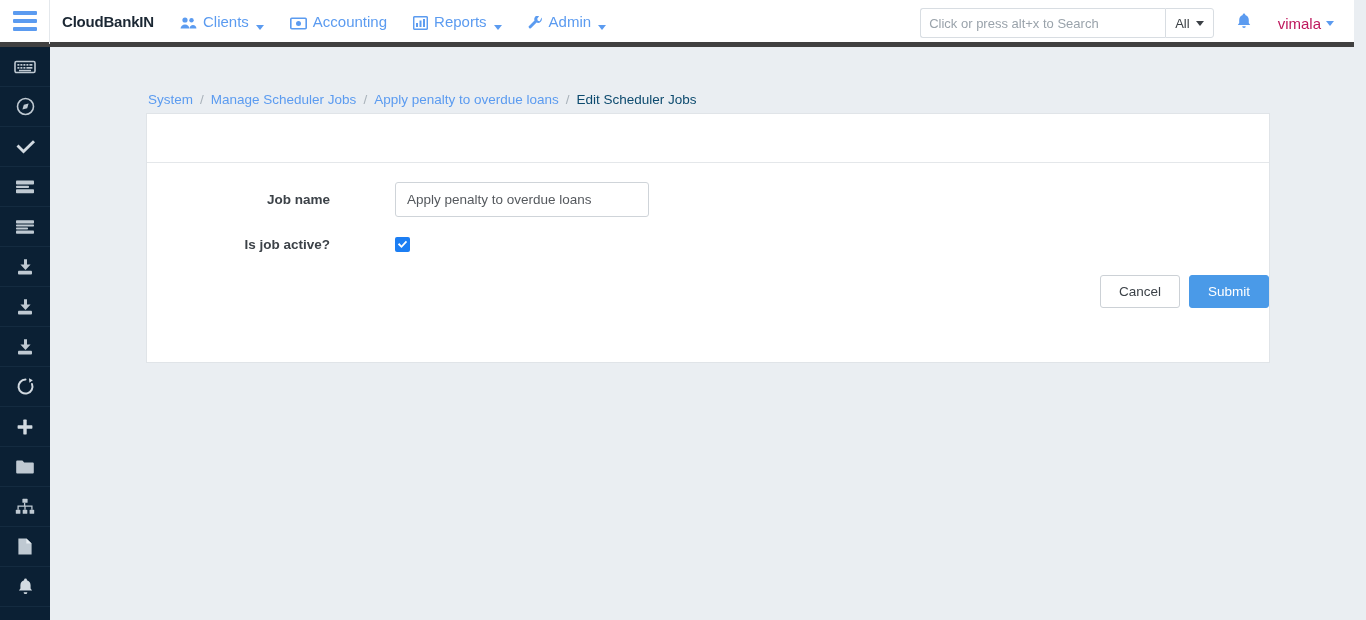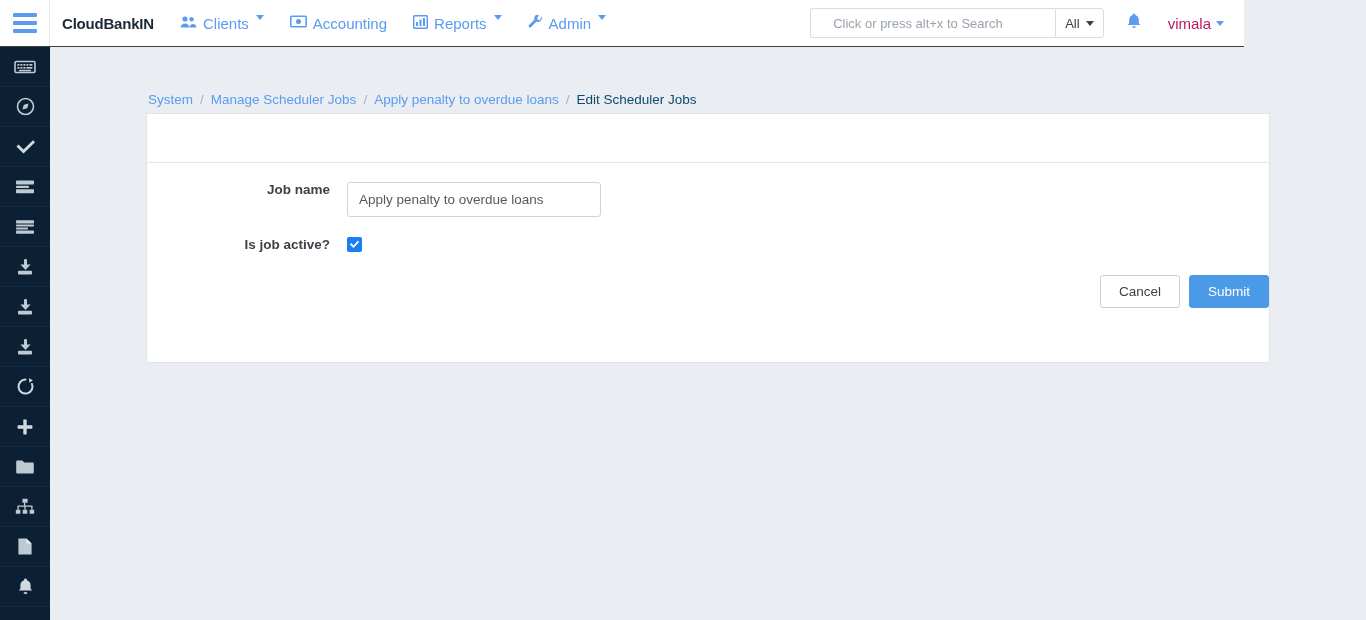--- a/index.html
+++ b/index.html
@@ -6,23 +6,23 @@
   html, body {
     width: 1366px; height: 620px;
     background: #eaeef2;
     font-family: "Liberation Sans", sans-serif;
     overflow: hidden;
   }
 
   
   .navbar {
     position: absolute; top: 0; left: 0;
-    width: 1244px; height: 47px;
+    width: 1354px; height: 47px;
     background: #ffffff;
-    border-bottom: 1px solid #404040;
+    border-bottom: 5px solid #404040;
     display: flex; align-items: center;
   }
   .hamburger {
     width: 50px; height: 46px;
     display: flex; flex-direction: column;
     align-items: center; justify-content: center;
     gap: 4px; cursor: pointer;
     border-right: 1px solid #e4e8ec;
   }
   .hamburger span {
@@ -30,21 +30,21 @@
     background: #5b9bf0; border-radius: 1px;
   }
   .brand {
     margin-left: 12px; margin-right: 26px;
     font-size: 15px; font-weight: bold;
     color: #1b2733; letter-spacing: -0.2px;
     cursor: pointer;
   }
   .nav-items { display: flex; align-items: center; gap: 26px; }
   .nav-item {
-    display: flex; align-items: flex-start; gap: 6px;
+    display: flex; align-items: flex-end; gap: 6px;
     font-size: 15px; color: #5b9bf0; cursor: pointer;
     white-space: nowrap;
   }
   .nav-item .caret {
     width: 0; height: 0; margin-left: 1px;
     border-left: 4px solid transparent;
     border-right: 4px solid transparent;
     border-top: 5px solid #5b9bf0;
   }
   .nav-icon { display: inline-flex; align-items: center; }
@@ -54,21 +54,21 @@
     height: 46px; display: flex; align-items: center;
   }
   .searchbox {
     display: flex; align-items: center;
     height: 30px; margin-right: 22px;
   }
   .search-input {
     width: 245px; height: 30px;
     border: 1px solid #d8dde2; border-right: none;
     border-radius: 3px 0 0 3px;
-    padding: 0 22px; font-size: 13px; color: #555;
+    padding: 0 8px; font-size: 13px; color: #555;
     font-family: "Liberation Sans", sans-serif;
     background: #fff; outline: none;
   }
   .search-input::placeholder { color: #9aa3ab; }
   .search-scope {
     height: 30px; min-width: 45px;
     border: 1px solid #d8dde2;
     border-radius: 0 3px 3px 0;
     background: #fff; cursor: pointer;
     display: flex; align-items: center; justify-content: center;
@@ -130,22 +130,23 @@
     width: 1124px; height: 250px;
     background: #ffffff;
     border: 1px solid #e0e4e8;
   }
   .card-header {
     height: 49px; border-bottom: 1px solid #e4e7ea;
   }
   .card-body { padding-top: 19px; }
 
   .form-row {
-    display: flex; align-items: flex-start;
+    display: flex; align-items: center;
     margin-bottom: 17px;
+    gap: 48px;
   }
   .form-label {
     width: 200px; text-align: right;
     padding-right: 17px;
     font-size: 13.5px; color: #3c4248;
     font-weight: 600;
   }
   .form-control {
     width: 254px; height: 35px;
     border: 1px solid #cfd4d9; border-radius: 3px;

